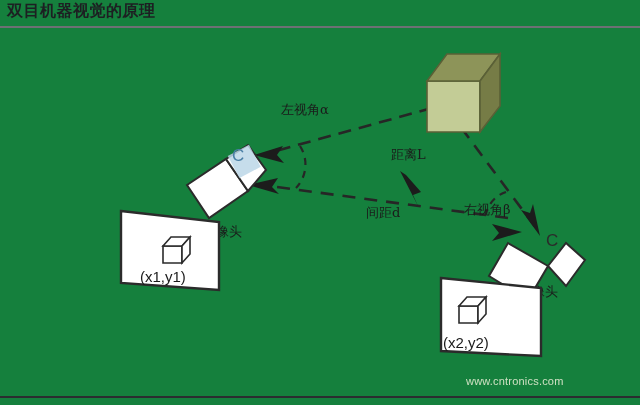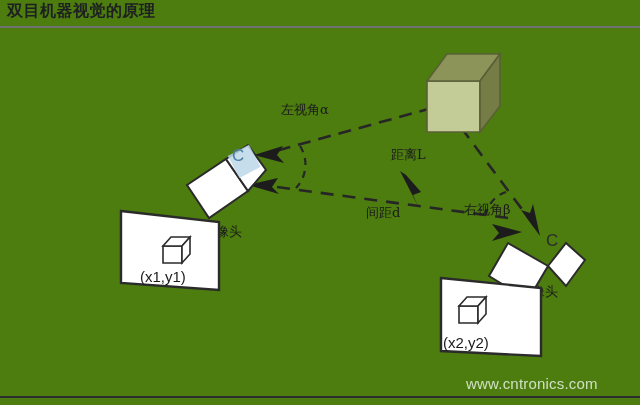--- a/index.html
+++ b/index.html
@@ -8,21 +8,21 @@
     padding: 0;
     background: #ffffff;
   }
   body {
     font-family: "Liberation Sans", "DejaVu Sans", sans-serif;
   }
   #page {
     position: relative;
     width: 640px;
     height: 405px;
-    background: #4d7c0f;
+    background: #15803d;
     overflow: hidden;
   }
   
   #header {
     position: absolute;
     left: 0;
     top: 0;
     width: 640px;
     height: 28px;
   }
@@ -80,21 +80,21 @@
     font-family: "Liberation Sans", "DejaVu Sans", sans-serif;
     font-size: 17px;
     font-weight: 500;
   }
   
   #watermark {
     position: absolute;
     left: 466px;
     top: 375px;
     font-family: "Liberation Sans", "DejaVu Sans", sans-serif;
-    font-size: 15px;
+    font-size: 11px;
     color: #cfe0c3;
     letter-spacing: 0.2px;
     white-space: nowrap;
     user-select: none;
   }
 </style>
 </head>
 <body>
 
 <div id="page">

